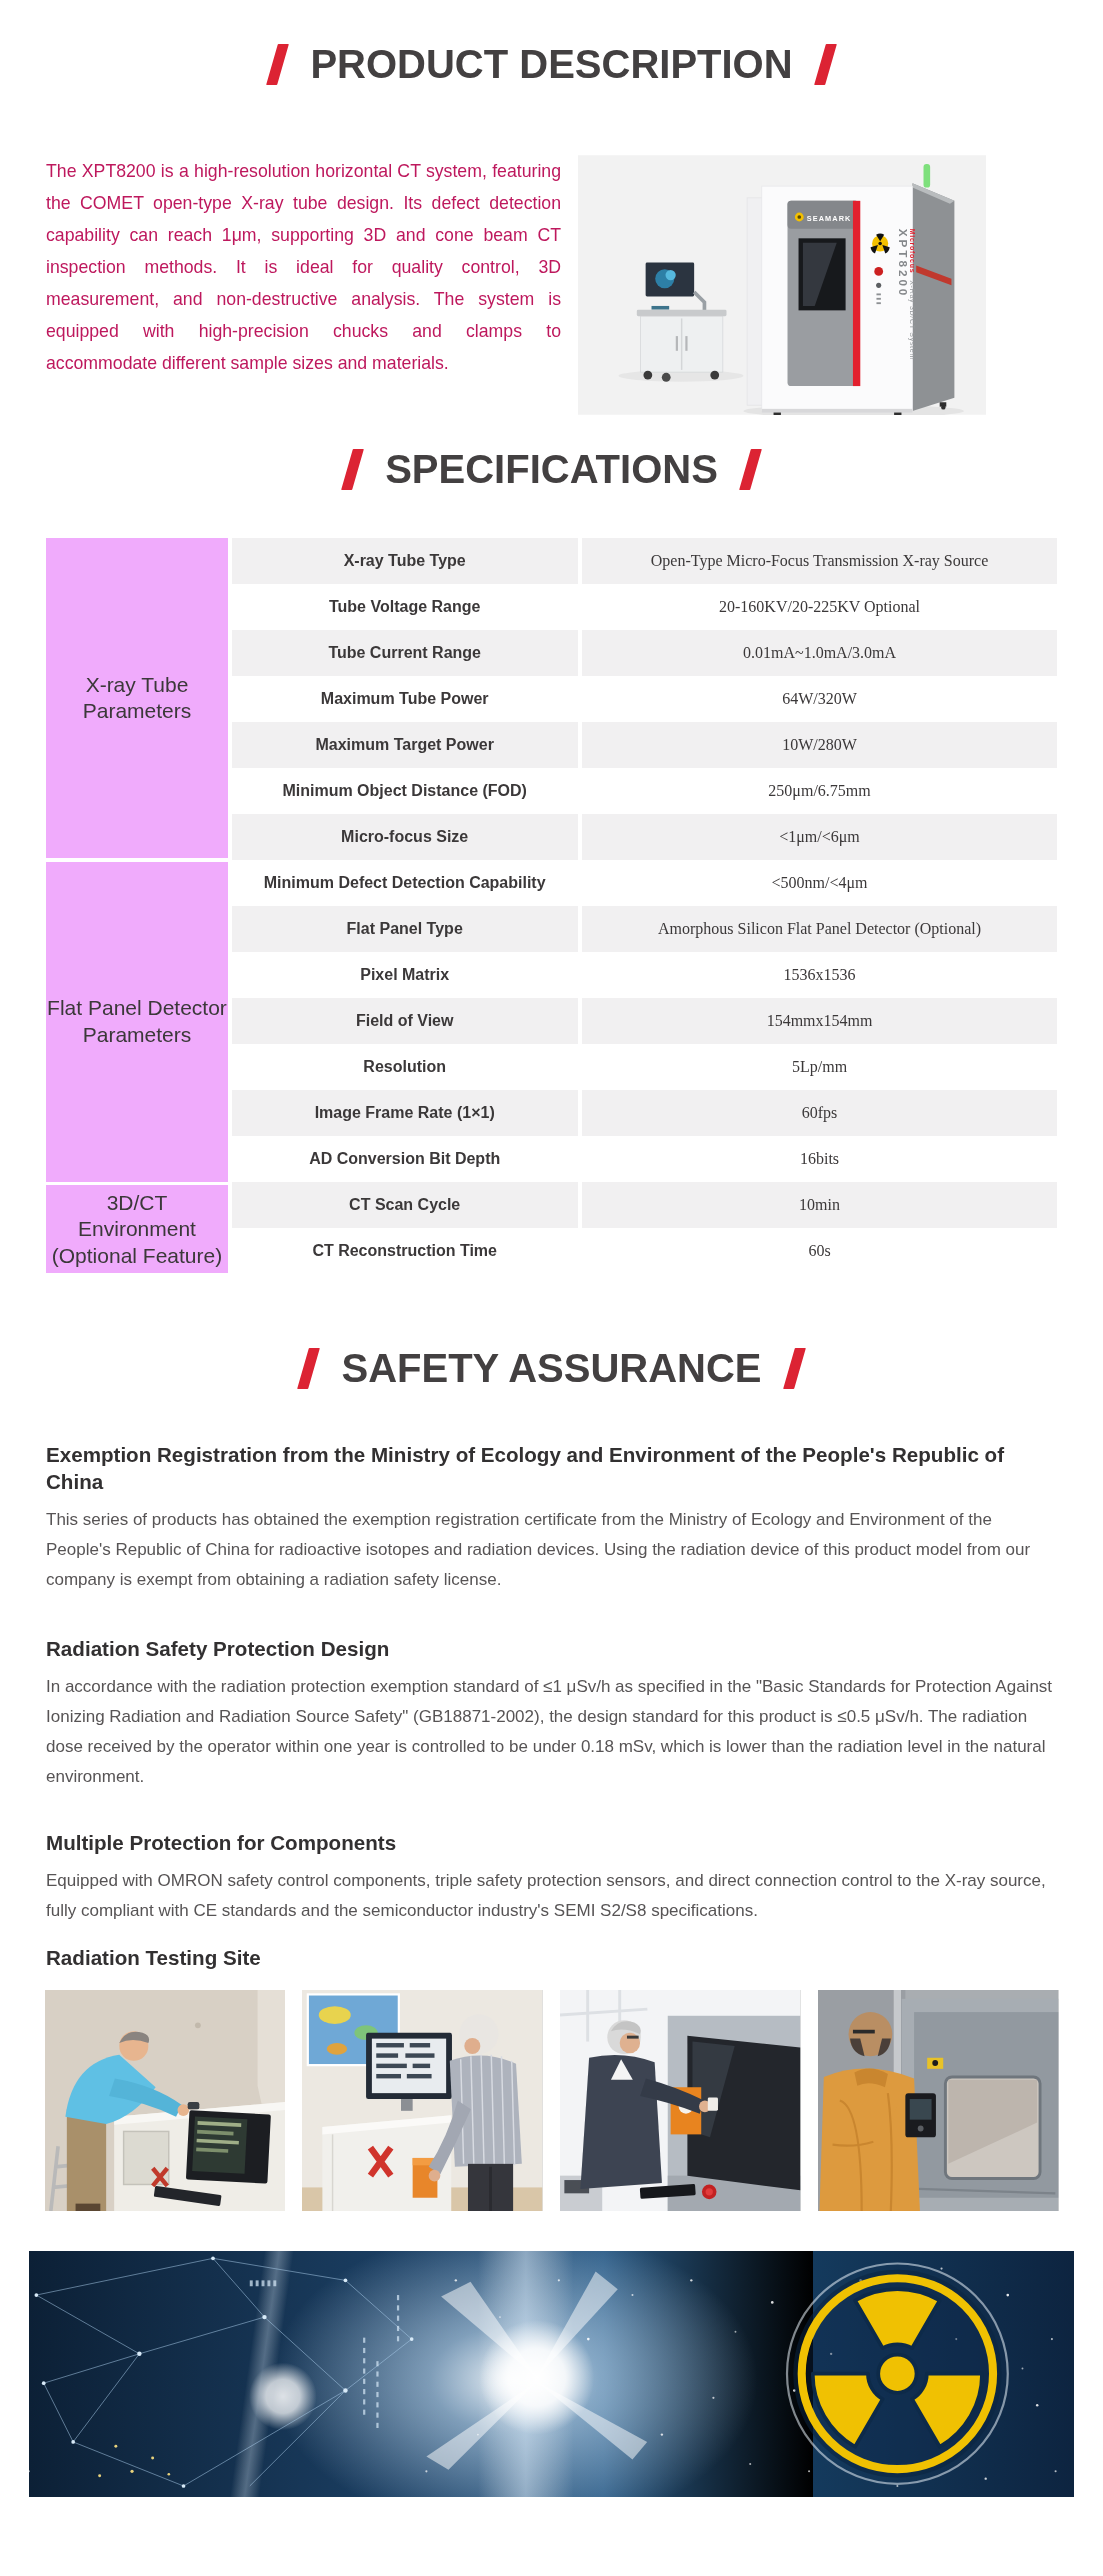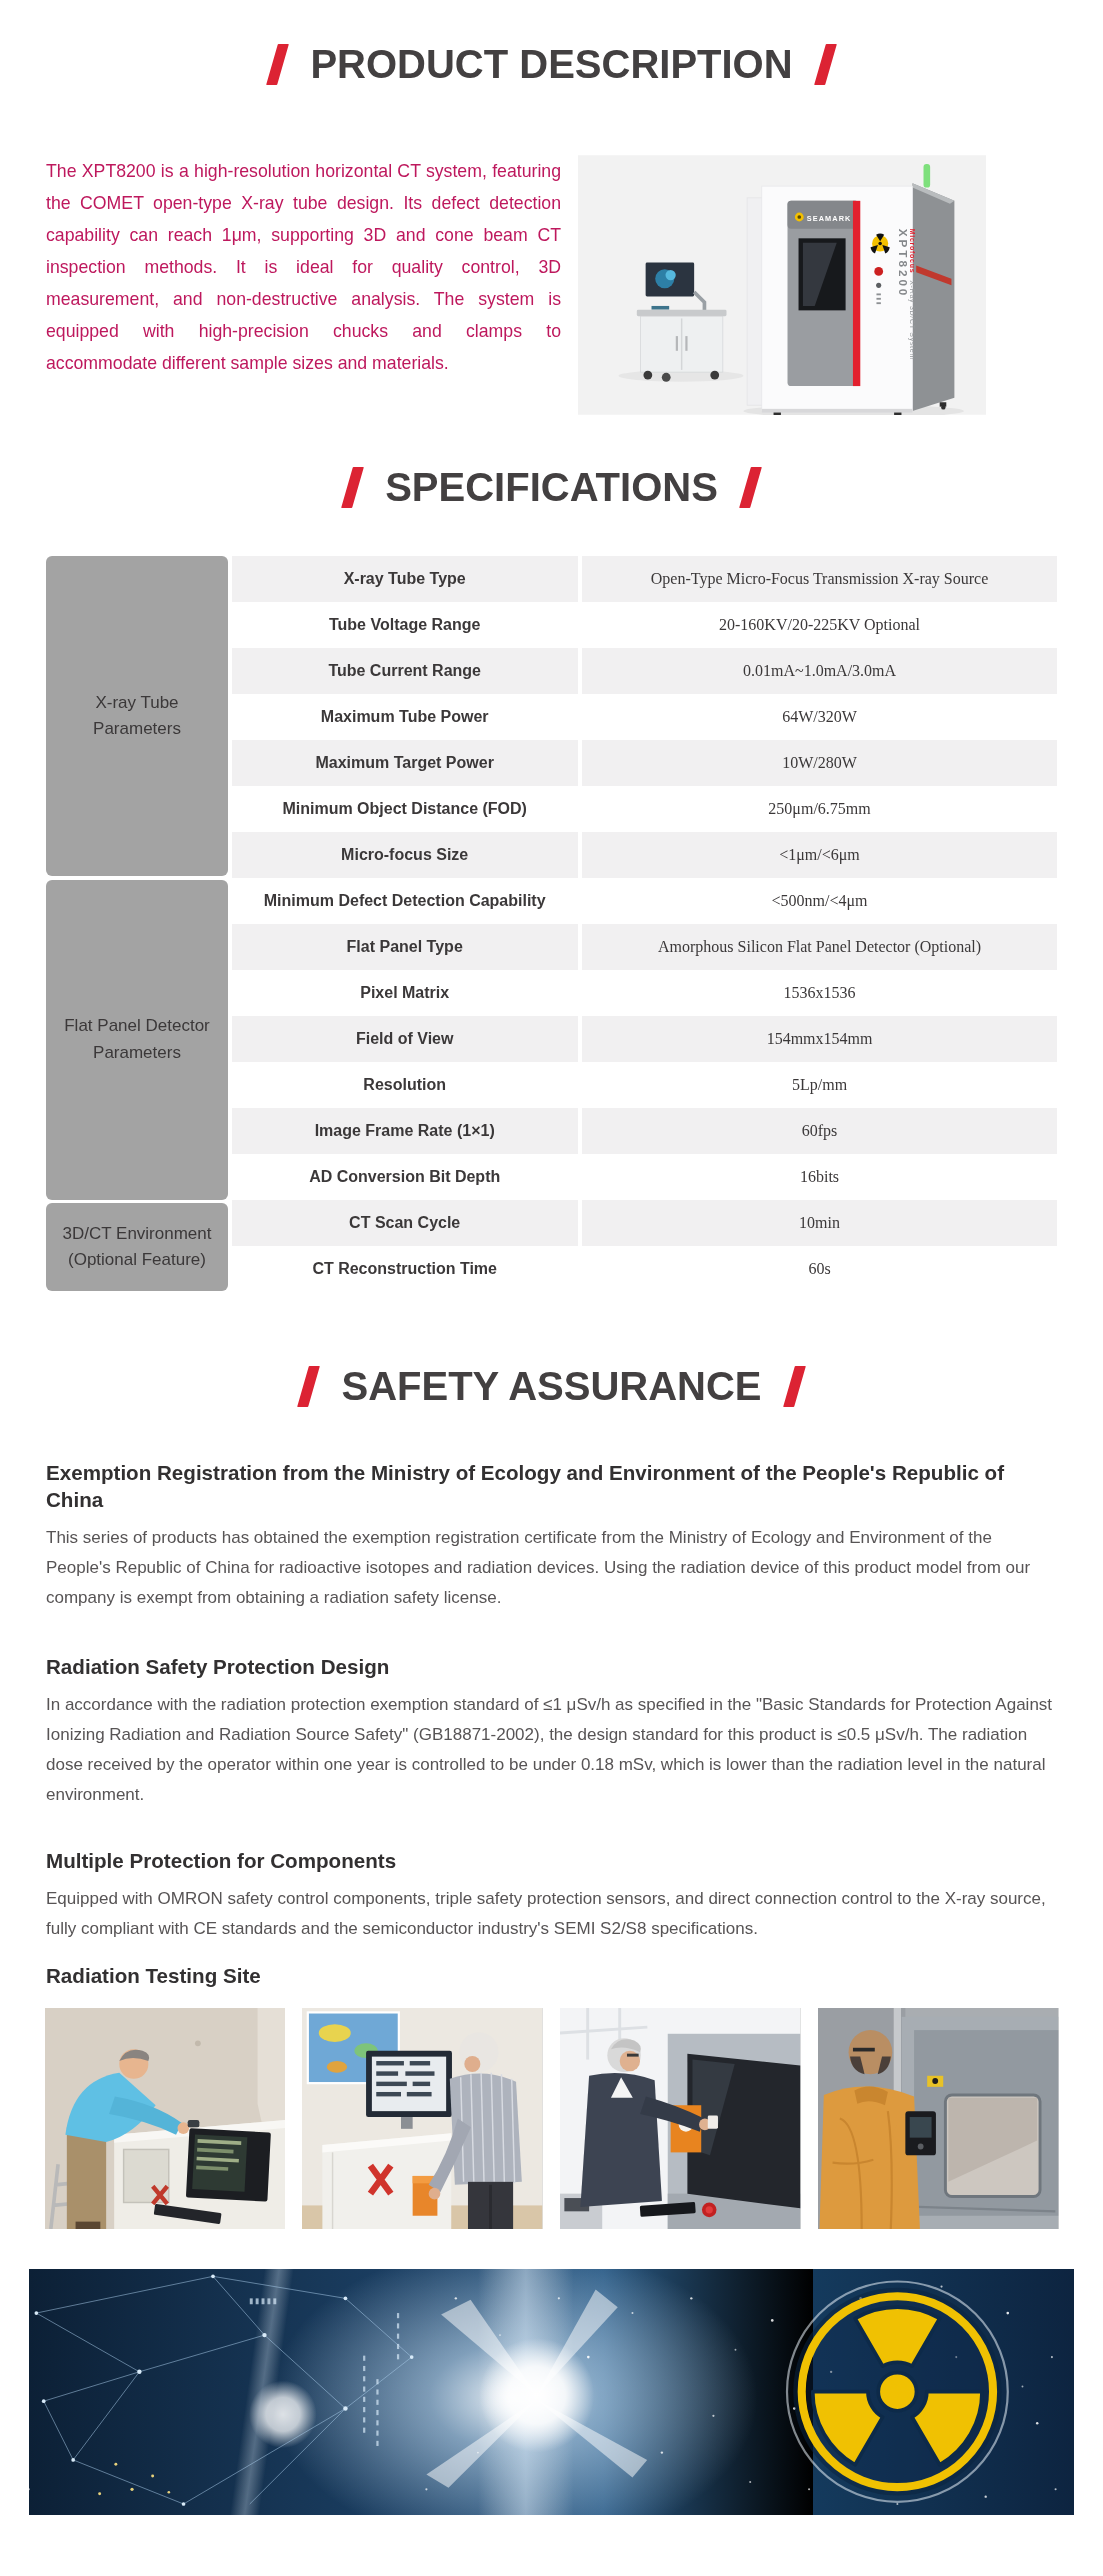--- a/index.html
+++ b/index.html
@@ -19,40 +19,39 @@
   .sec-title .slash{
     width:11px; height:41px; background:#dc2333;
     transform:skewX(-16deg); border-radius:0.7px;
     margin:0 19px;
   }
   .sec-title h1{
     font-size:40px; font-weight:700; color:#434041; letter-spacing:0;
     white-space:nowrap;
   }
   #title-product{ margin-top:41px; }
-  #title-specs{ margin-top:49px;align-items:center; }
+  #title-specs{ margin-top:31px;align-items:center; }
   #title-safety{ margin-top:71px; }
 
   
   .desc{ margin:68px 46px 0; display:flex; }
   .desc-text{
     width:515px; font-size:17.7px; line-height:32px; color:#be185d;
     text-align:justify;
   }
   .product-figure{ width:408px; height:260px; margin-left:17px; }
   .product-figure svg{ display:block; width:408px; height:260px; }
 
   
   .spec-table{ margin:46px 46px 0; display:flex; }
   .pink-col{ width:182px; display:flex; flex-direction:column; }
   .pink-block{
-    background:#a3a3a3; display:flex; align-items:center; justify-content:center;
-    text-align:center; font-size:17px; color:#3b3839; line-height:26.5px;
+    background:#f0abfc; display:flex; align-items:center; justify-content:center;
+    text-align:center; font-size:21px; color:#3b3839; line-height:26.5px;
     white-space:pre-line;
-    border-radius:6px;
   }
   .pink-block.g7{ height:320px; margin-bottom:3.7px; }
   .pink-block.g2{ height:88px; }
   .rows-col{ flex:1; display:flex; flex-direction:column; }
   .spec-row{ height:46px; display:flex; }
   .spec-row .param{
     width:346px; margin-left:3.7px;
     display:flex; align-items:center; justify-content:center;
     font-size:16px; color:#3b3839; text-align:center;font-weight:bold;
   }

